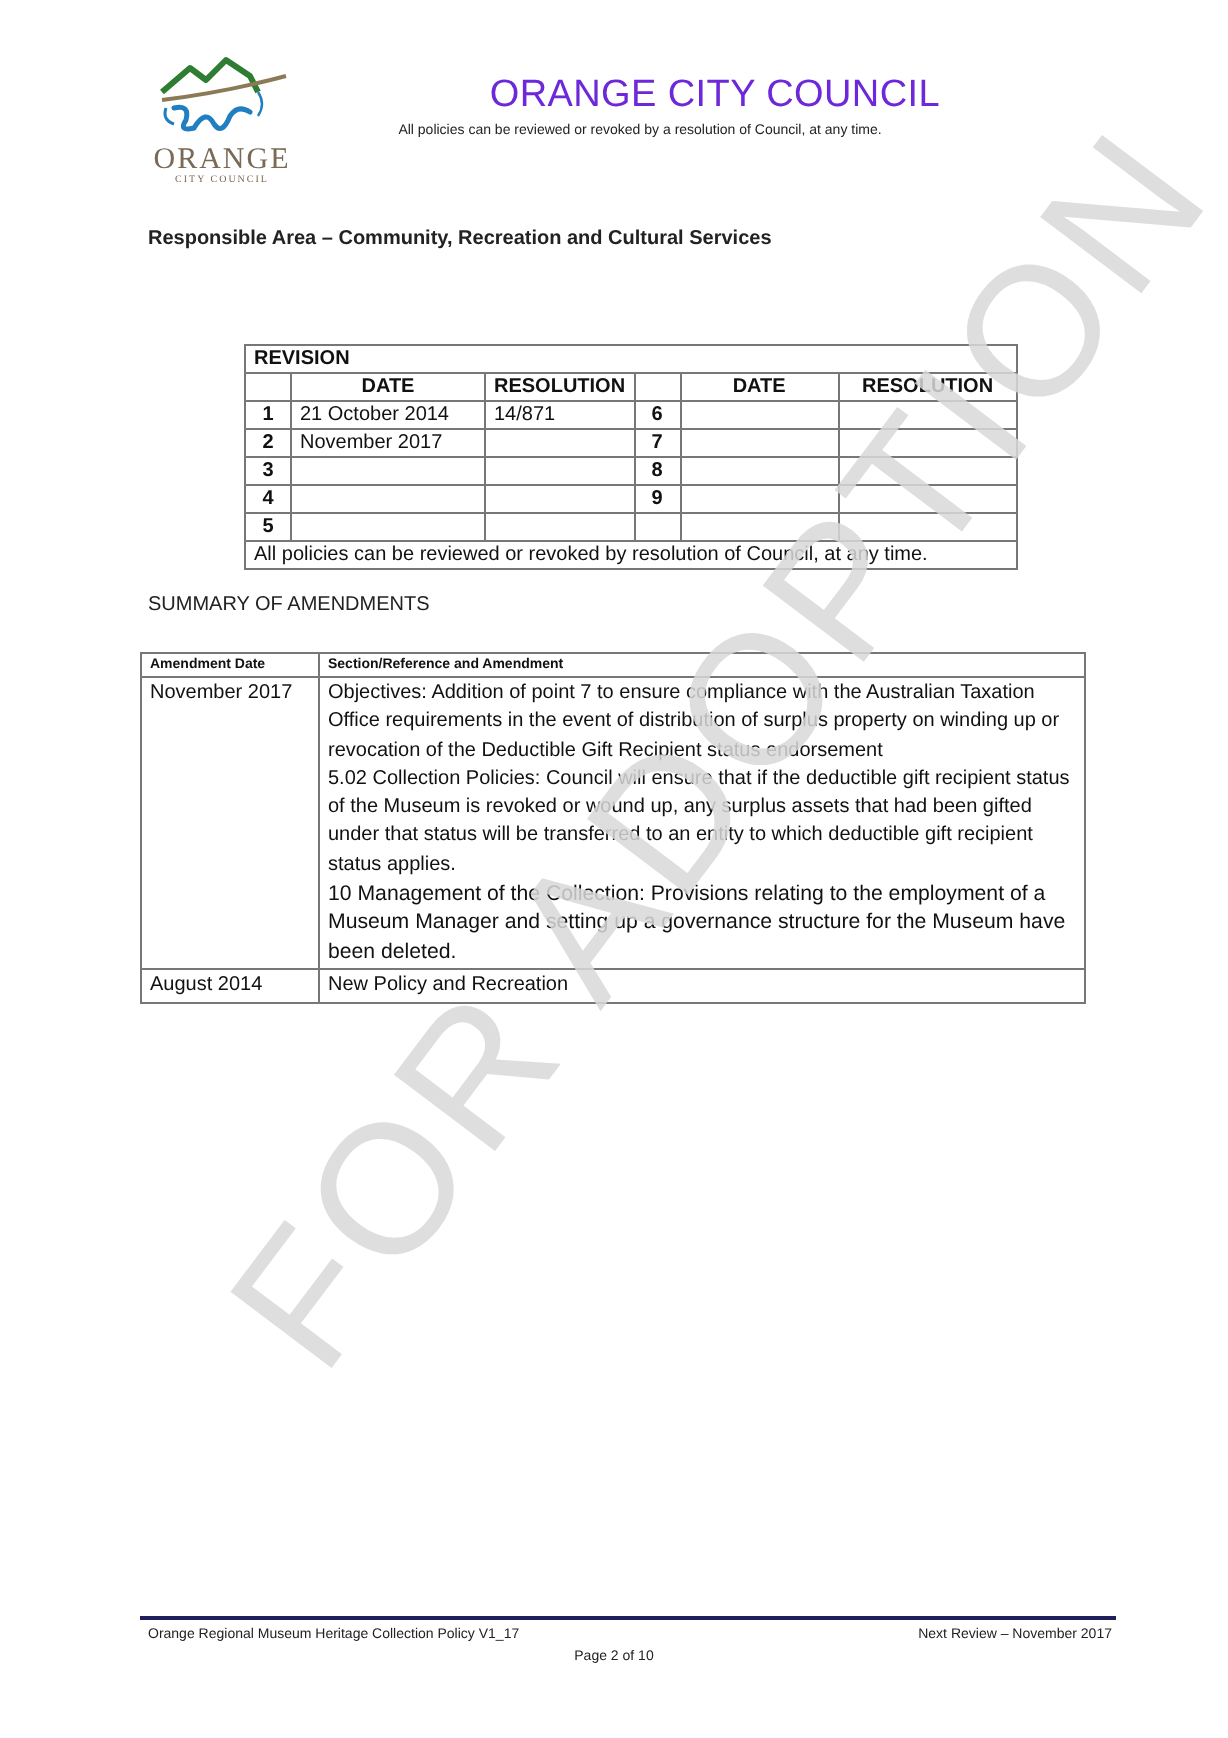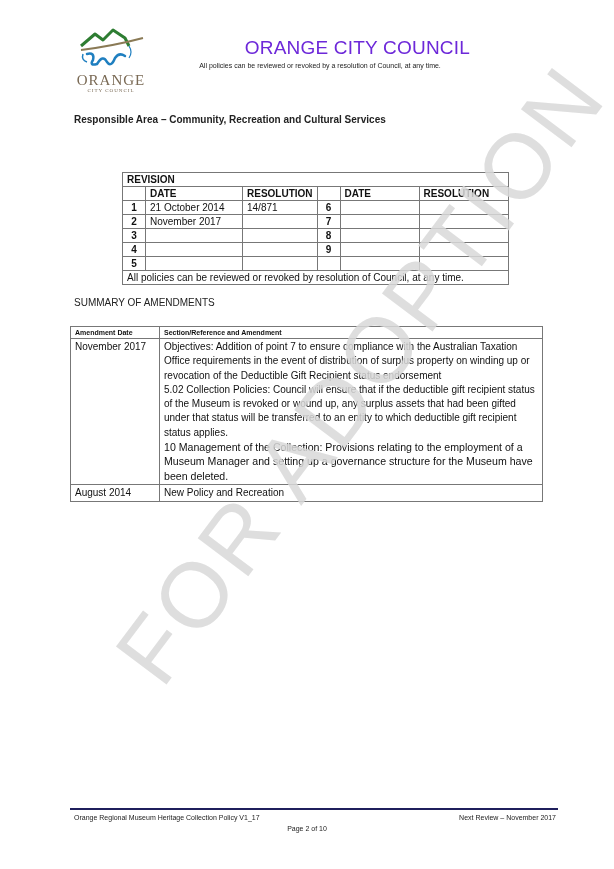--- a/index.html
+++ b/index.html
@@ -23,21 +23,21 @@
     font-size: 19px; font-weight: normal; color: #6d28d9; letter-spacing: 0.2px; }
   .subtitle { position: absolute; left: 150px; top: 62px; width: 340px; text-align: center;
     font-size: 7px; color: #222; }
 
   .resp-area { position: absolute; left: 74px; top: 114px; font-size: 10px; font-weight: bold; color: #222; text-align: right; }
 
   
   table { border-collapse: collapse; }
   .rev-table { position: absolute; left: 122px; top: 124px; width: 387px; font-size: 10px; margin-top: 48px; }
   .rev-table td { border: 1px solid #777; height: 13px; padding: 0 4px; line-height: 13px; }
-  .rev-table .hdr { font-weight: bold; text-align: left; }
+  .rev-table .hdr { font-weight: bold; text-align: center; }
   .rev-table .num { font-weight: bold; text-align: center; }
   .rev-table .caption { font-weight: bold; text-align: left; }
   .rev-table .foot { text-align: left; font-weight: normal; }
 
   .summary-title { position: absolute; left: 74px; top: 297px; font-size: 10px; font-weight: normal; color: #222; }
 
   
   .amd-table { position: absolute; left: 70px; top: 326px; width: 473px; font-size: 10px; }
   .amd-table td { border: 1px solid #777; padding: 1px 4px; vertical-align: top; line-height: 14.3px; }
   .amd-table .th { font-size: 7px; font-weight: bold; line-height: 11px; padding: 0 4px; }

